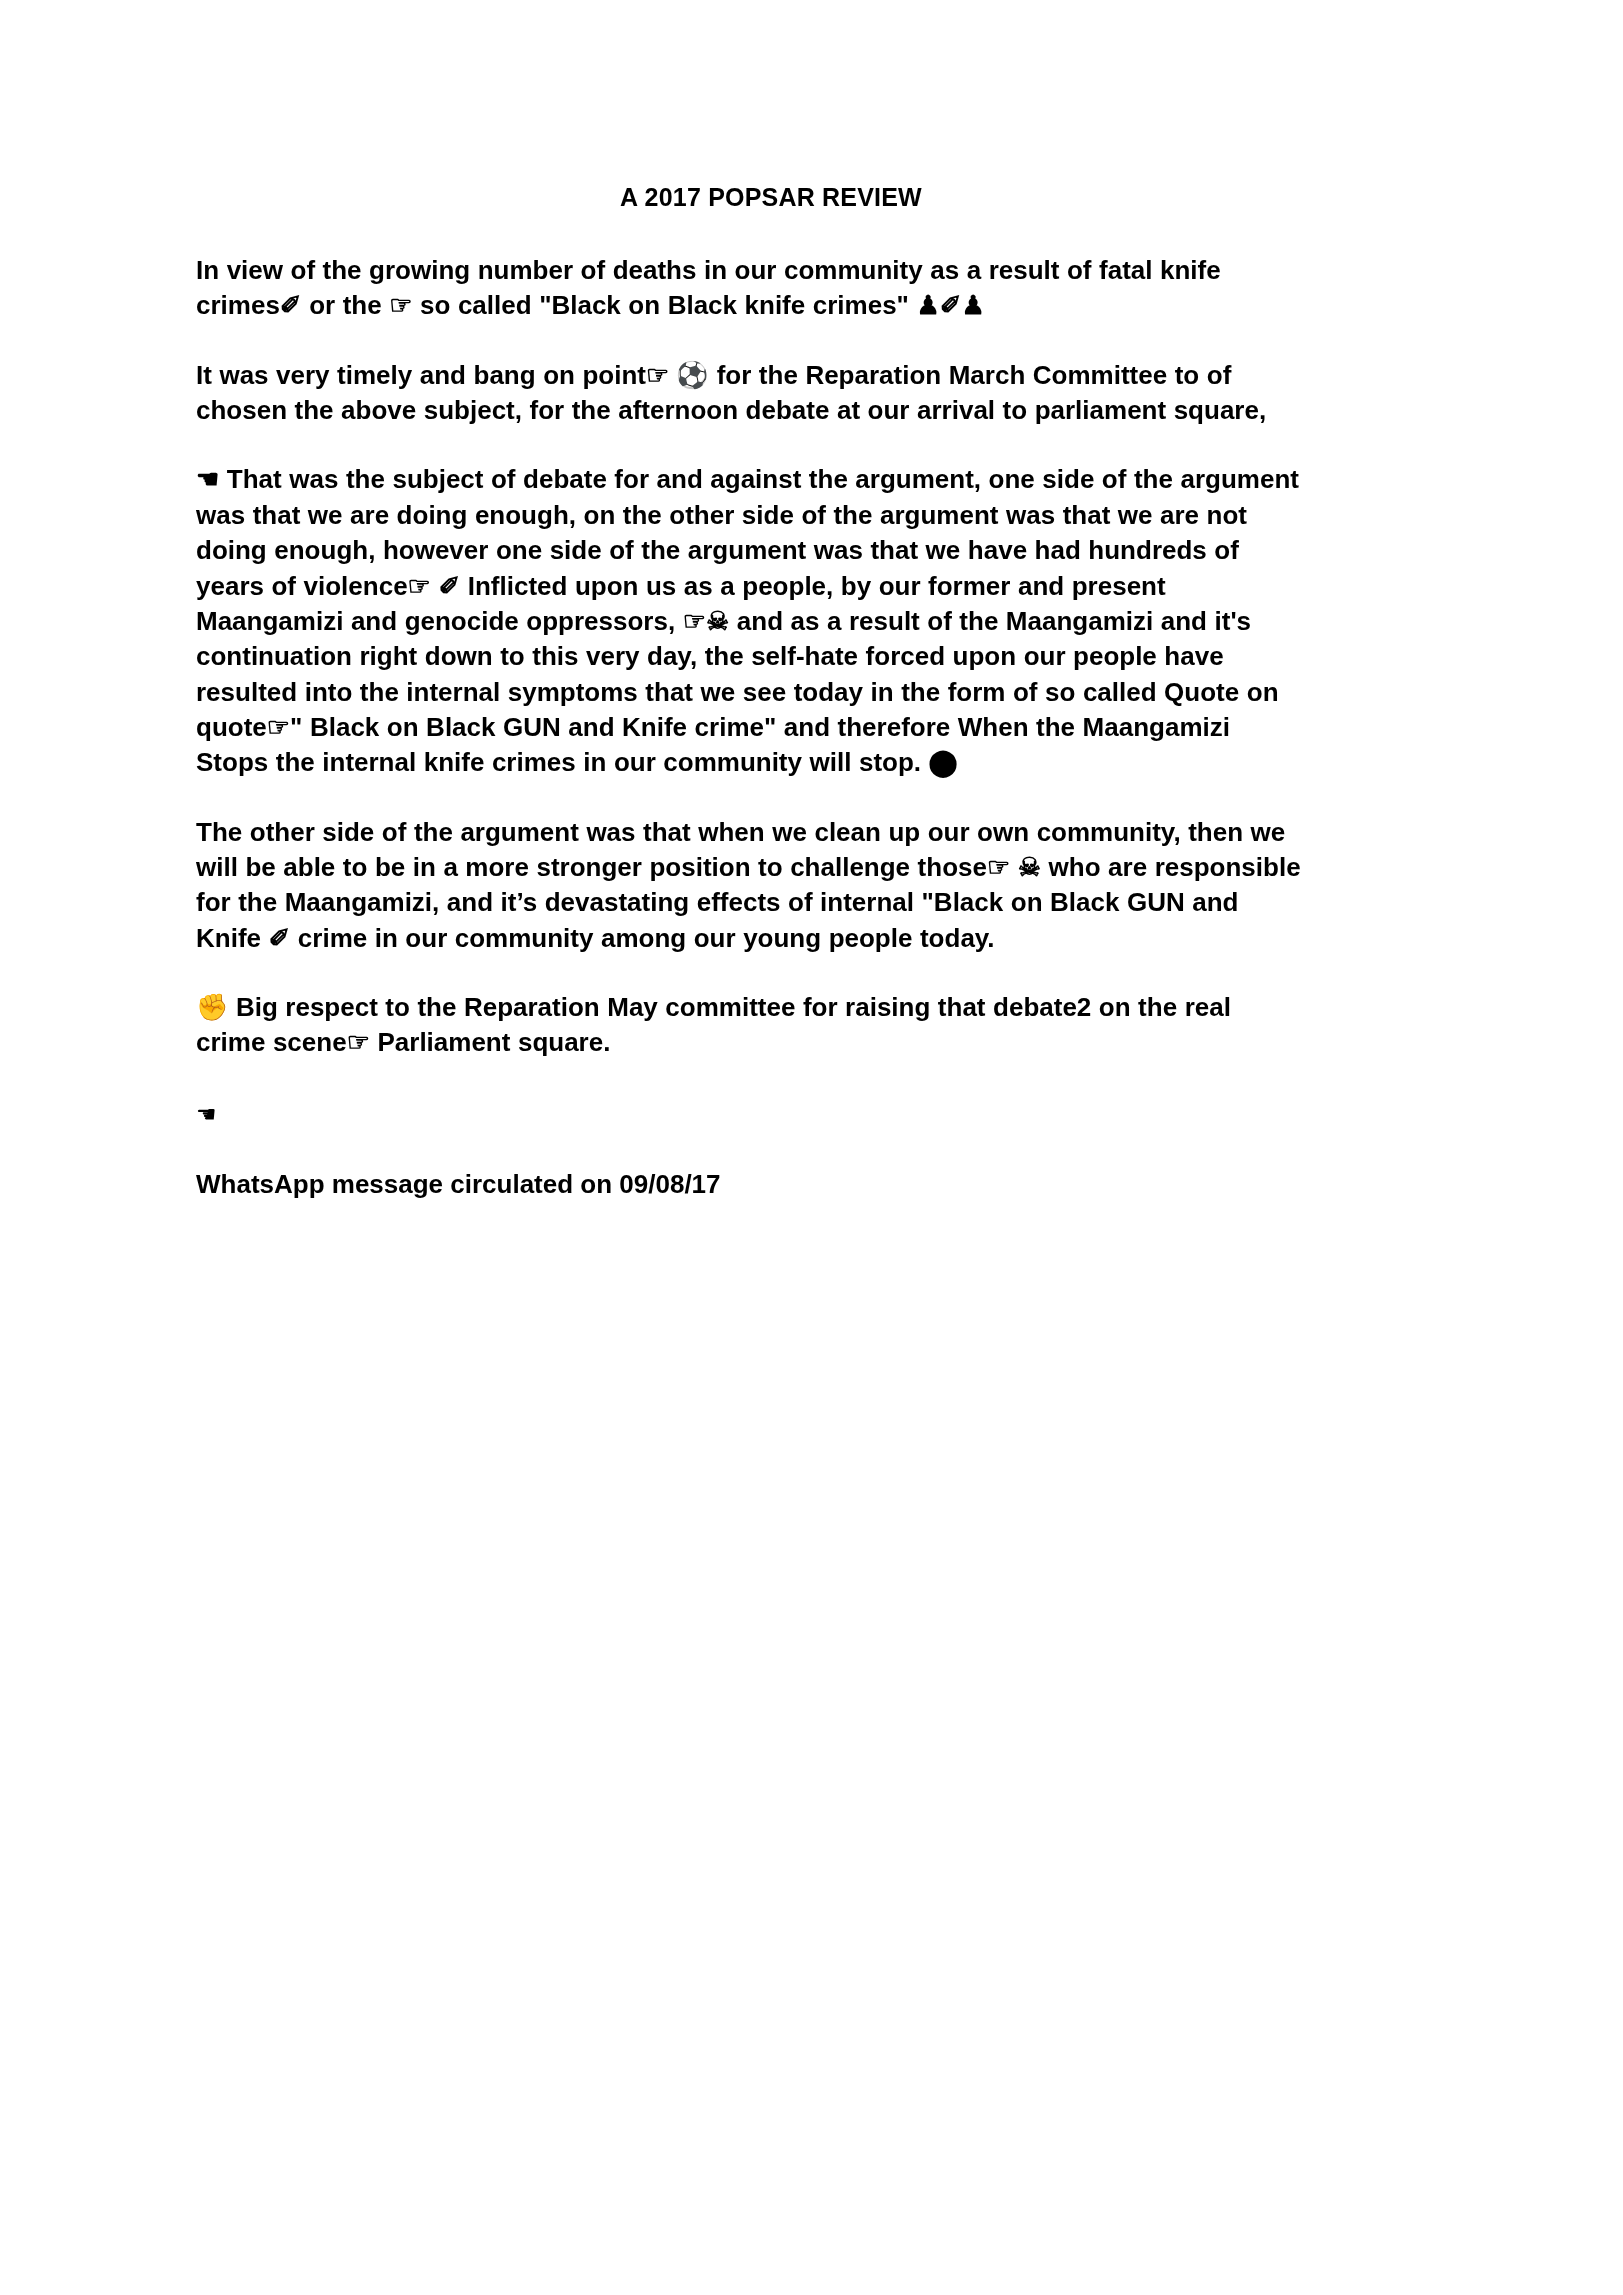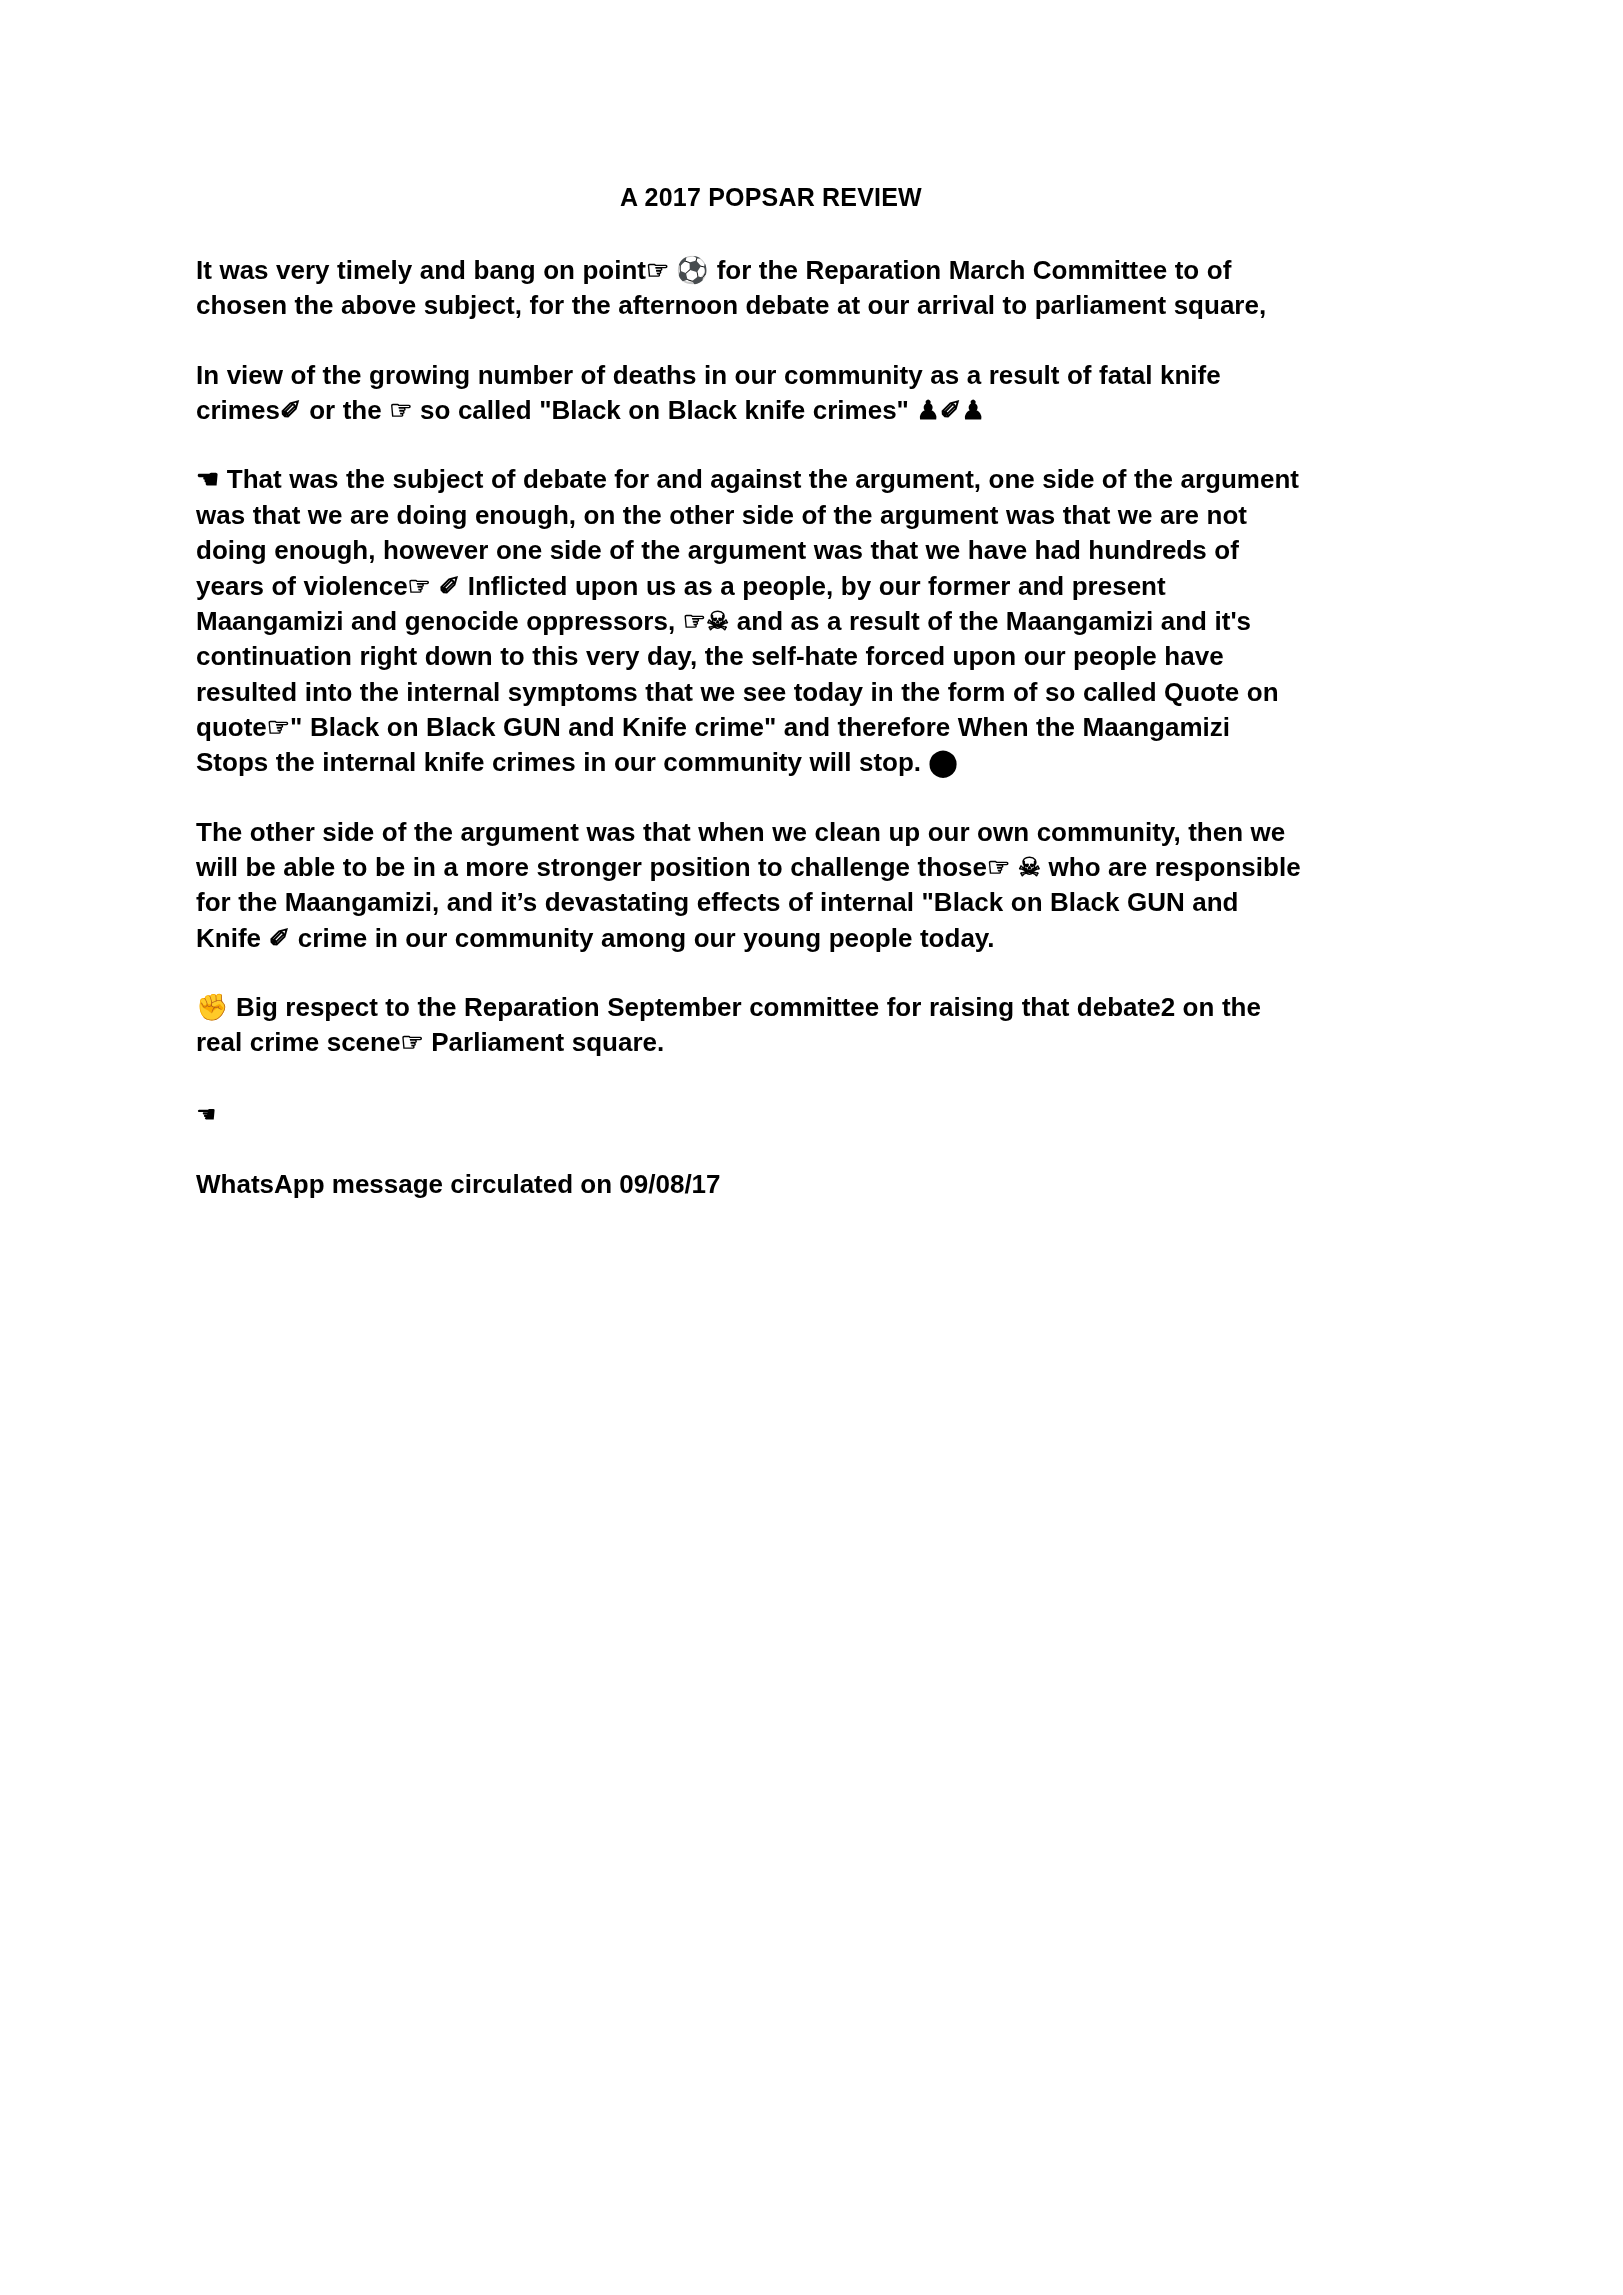--- a/index.html
+++ b/index.html
@@ -67,31 +67,31 @@
     margin-top: 39px;
   }
 </style>
 </head>
 <body>
 
 <div class="page">
 
   <h1 class="doc-title">A 2017 POPSAR REVIEW</h1>
 
+  <p class="para">In view of the growing number of deaths in our community as a result of fatal knife crimes✐ or the ☞ so called "Black on Black knife crimes" ♟✐♟</p>
+
   <p class="para">It was very timely and bang on point☞ ⚽ for the Reparation March Committee to of chosen the above subject, for the afternoon debate at our arrival to parliament square,</p>
-
-  <p class="para">In view of the growing number of deaths in our community as a result of fatal knife crimes✐ or the ☞ so called "Black on Black knife crimes" ♟✐♟</p>
 
 
   <p class="para">☚ That was the subject of debate for and against the argument, one side of the argument was that we are doing enough, on the other side of the argument was that we are not doing enough, however one side of the argument was that we have had hundreds of years of violence☞ ✐ Inflicted upon us as a people, by our former and present Maangamizi and genocide oppressors, ☞☠ and as a result of the Maangamizi and it's continuation right down to this very day, the self-hate forced upon our people have resulted into the internal symptoms that we see today in the form of so called Quote on quote☞" Black on Black GUN and Knife crime" and therefore When the Maangamizi Stops  the internal knife crimes in our community will stop. ⬤</p>
 
   <p class="para">The other side of the argument was that when we clean up our own community, then we will be able to be in a more stronger position to challenge those☞ ☠ who are responsible for the Maangamizi, and it’s devastating effects of internal "Black on Black GUN and Knife ✐ crime in our community among our young people today.</p>
 
 
-  <p class="para">✊ Big respect to the Reparation September committee for raising that debate὎2 on the real crime scene☞ Parliament square.</p>
+  <p class="para">✊ Big respect to the Reparation May committee for raising that debate὎2 on the real crime scene☞ Parliament square.</p>
 
   <div class="sig-block">
     <span class="sig-line emoji hand">☚</span>
   </div>
 
   <div class="sig-block">
   </div>
 
   <div class="footer-note">WhatsApp message circulated on 09/08/17</div>
 

